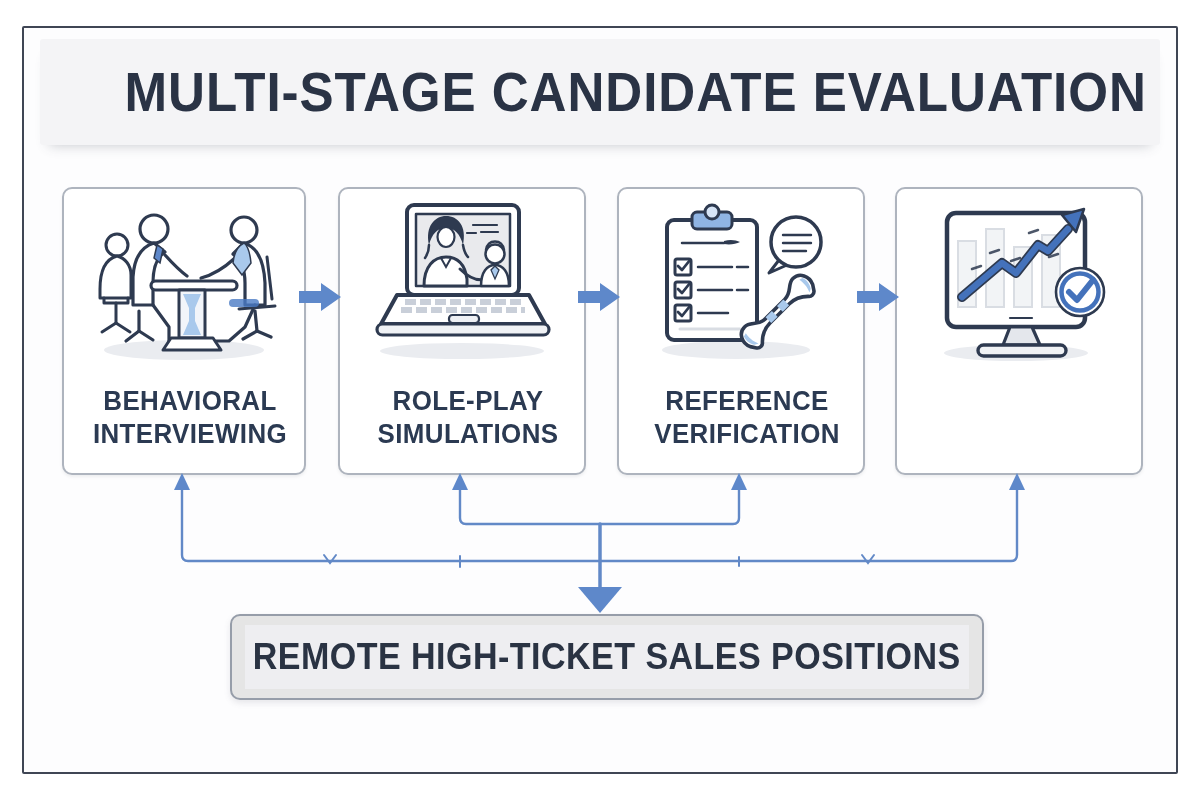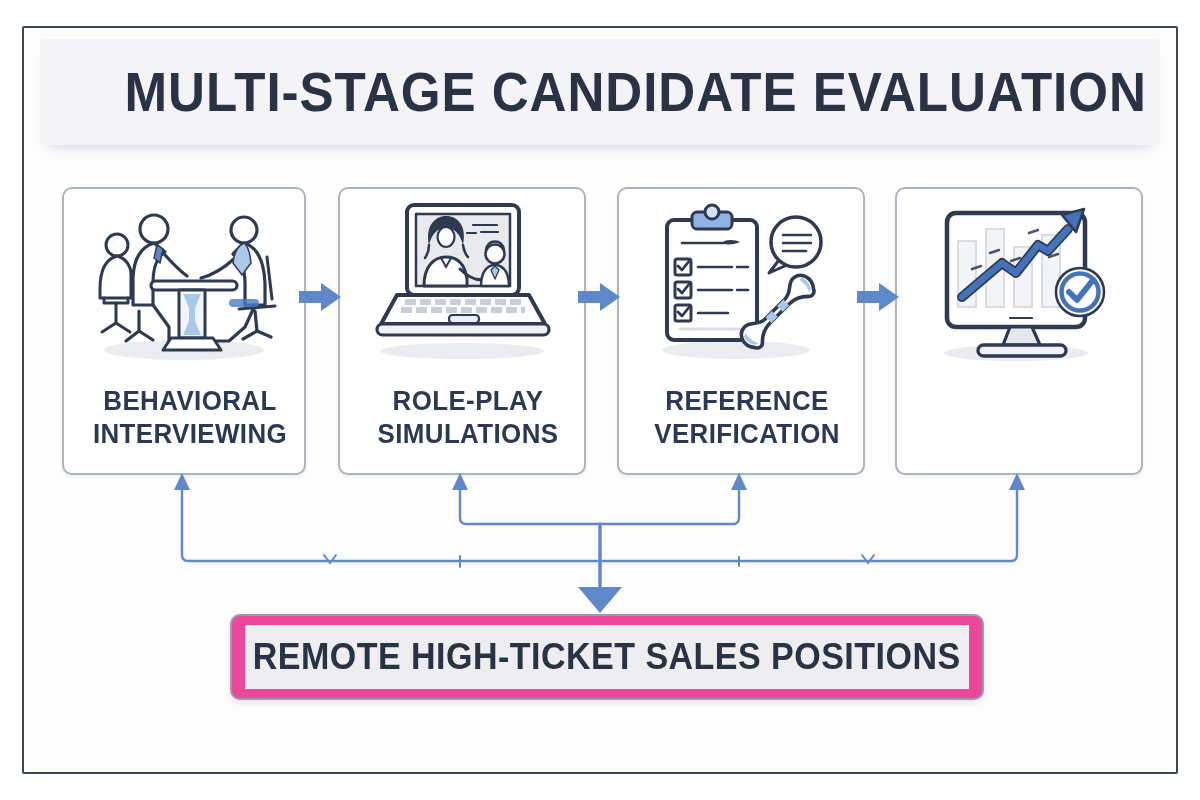--- a/index.html
+++ b/index.html
@@ -42,21 +42,21 @@
   }
   .stage-label .line{display:block;transform:scaleX(.96);transform-origin:center;white-space:nowrap;}
 
   .flow-arrow{position:absolute;top:254px;width:42px;height:30px;z-index:5;}
   .fa1{left:275px}.fa2{left:554px}.fa3{left:833px}
 
   .connectors{position:absolute;left:0;top:442px;width:1152px;height:176px;}
 
   .outcome-box{
     position:absolute;left:206px;top:586px;width:750px;height:82px;
-    background:#ec4899;border:2px solid #969da9;border-radius:10px;
+    background:#e5e5e5;border:2px solid #969da9;border-radius:10px;
     box-shadow:0 3px 6px rgba(90,95,110,.14);
   }
   .outcome-inner{
     position:absolute;top:9px;bottom:9px;left:13px;right:13px;background:#eeeef1;
     display:flex;align-items:center;justify-content:center;
   }
   .outcome-label{
     font-size:37px;font-weight:700;color:#2a3343;letter-spacing:.5px;
     transform:scaleX(.92);transform-origin:center;white-space:nowrap;
   }

